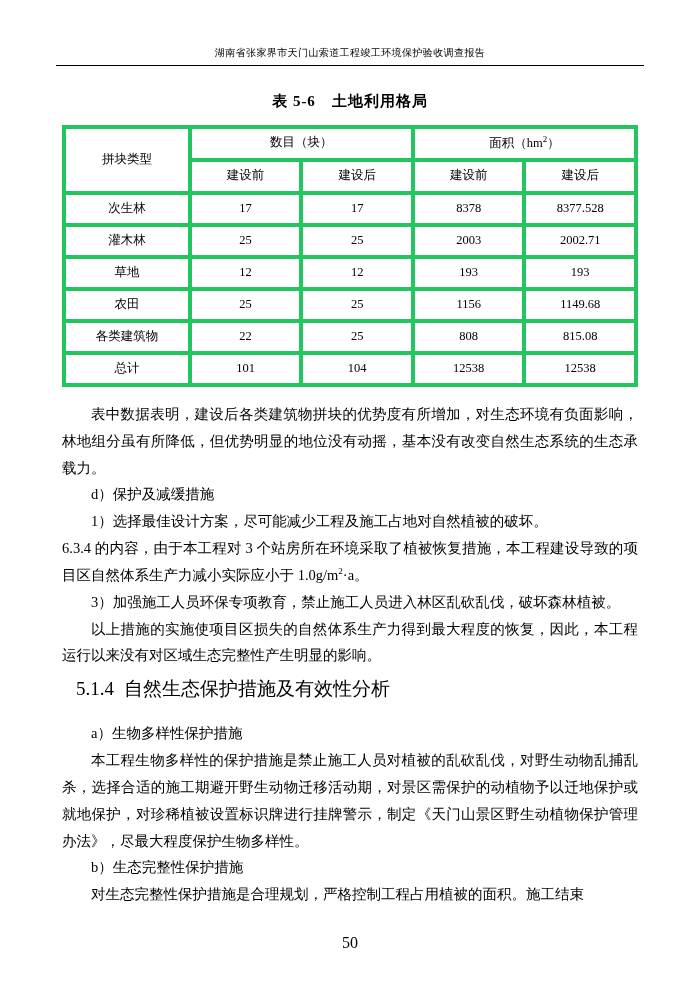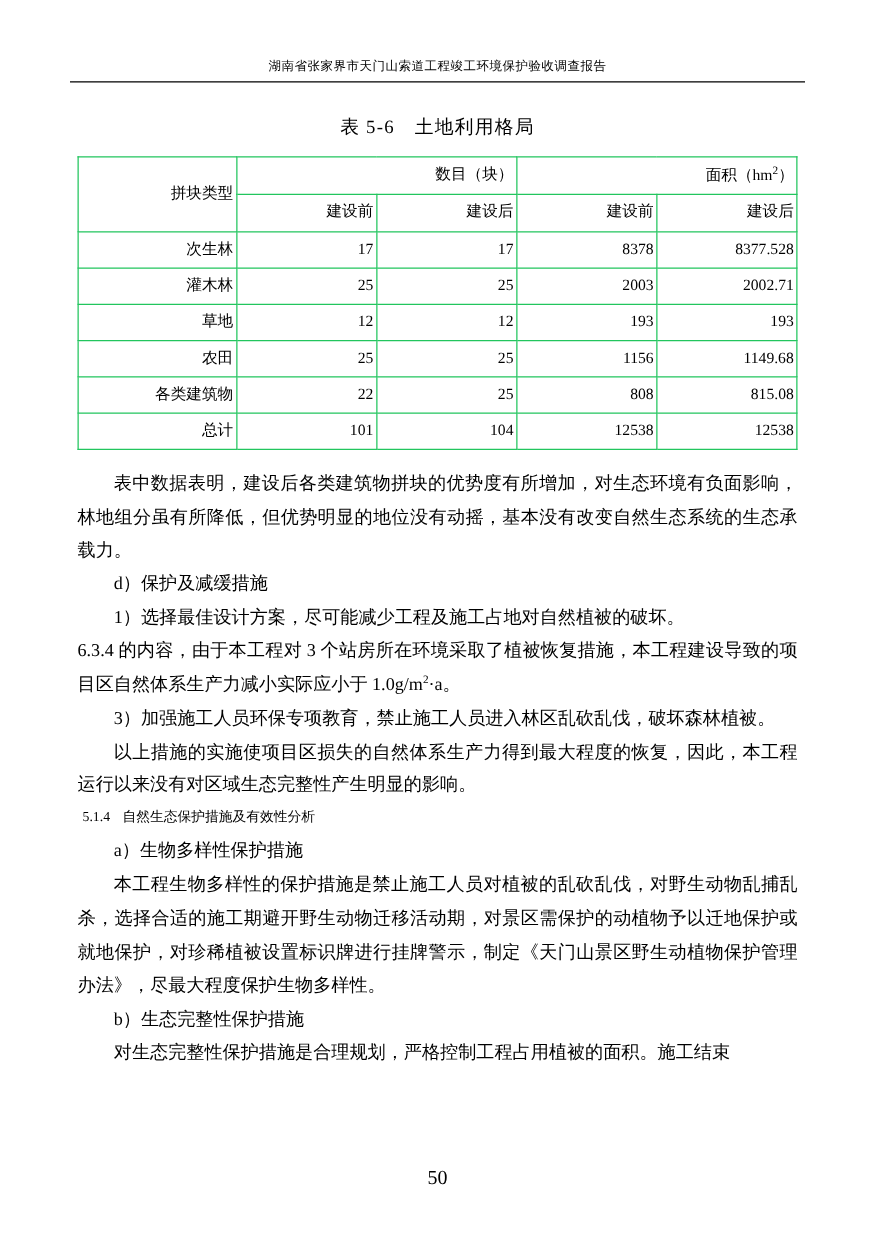--- a/index.html
+++ b/index.html
@@ -25,38 +25,38 @@
     font-size: 10px;
     letter-spacing: 0.4px;
     padding-bottom: 5px;
   }
   .header-rule {
     border-bottom: 1.6px solid #000;
     margin: 0 -6px 0 -6px;
   }
   .table-caption {
     text-align: center;
-    font-weight: normal;
+    font-weight: bold;
     font-size: 15px;
     margin-top: 26px;
     margin-bottom: 14px;
     letter-spacing: 1px;
   }
   .caption-num {
     margin-right: 16px;
   }
   table.data {
     border-collapse: collapse;
     width: 100%;
     font-size: 12.5px;
     table-layout: fixed;
   }
   table.data th, table.data td {
-    border: 1px solid #22c55e;
-    text-align: right;
+    border: 4px solid #22c55e;
+    text-align: center;
     padding: 3px 2px 4px 2px;
     line-height: 1.25;
     font-weight: normal;
   }
   table.data thead th {
     height: 22px;
   }
   table.data tbody td {
     height: 21px;
   }
@@ -76,22 +76,22 @@
     line-height: 1.85;
     text-align: justify;
   }
   p.indent2 {
     text-indent: 2em;
   }
   p.noindent {
     text-indent: 0;
   }
   .section-head {
-    margin: 4px;
-    font-size: 11px;
+    margin: 14px;
+    font-size: 19px;
     line-height: 1.85;
     text-indent: 0;
   }
   .sec-num {
     margin-right: 10px;
   }
   .page-number {
     position: absolute;
     bottom: 38px;
     left: 0;

